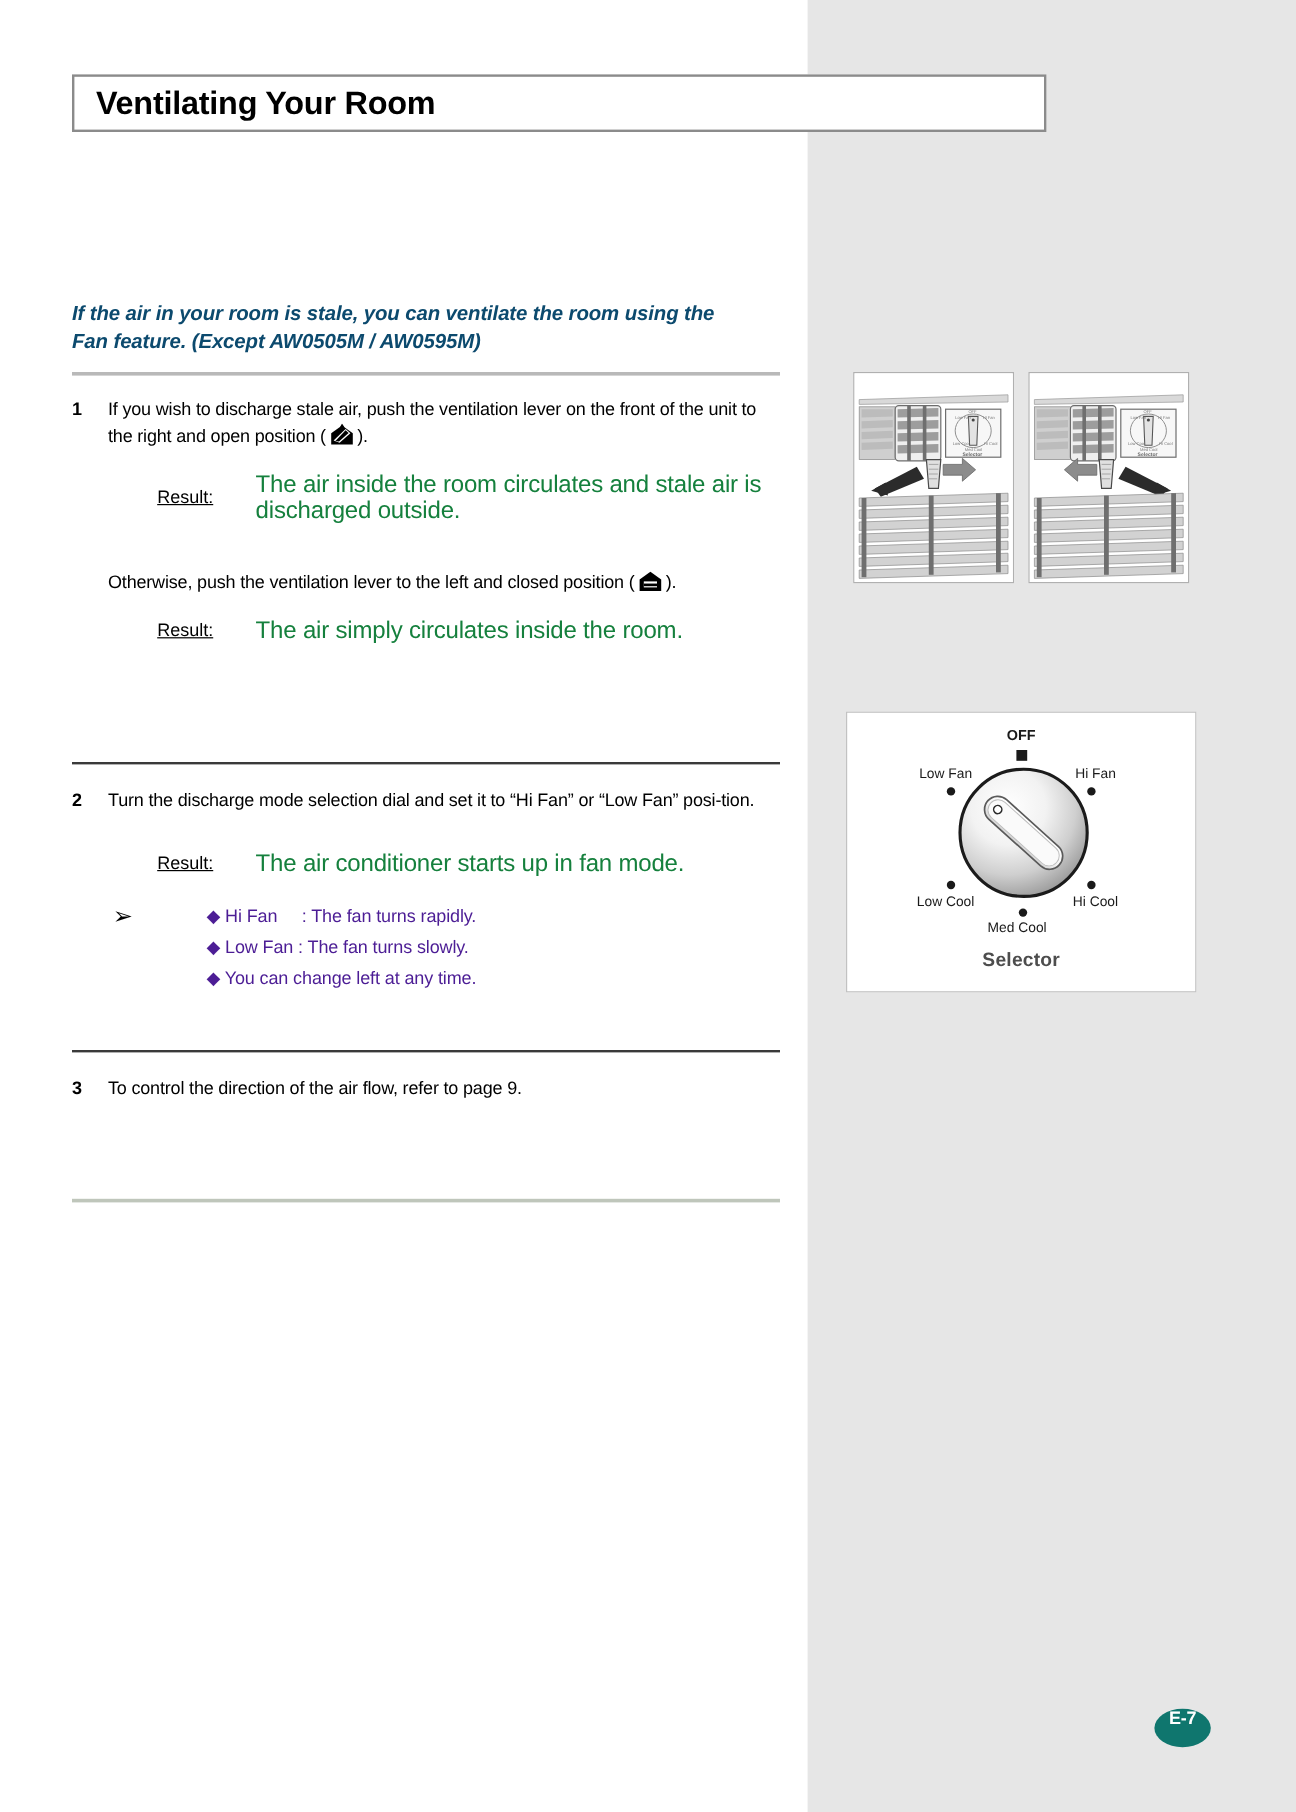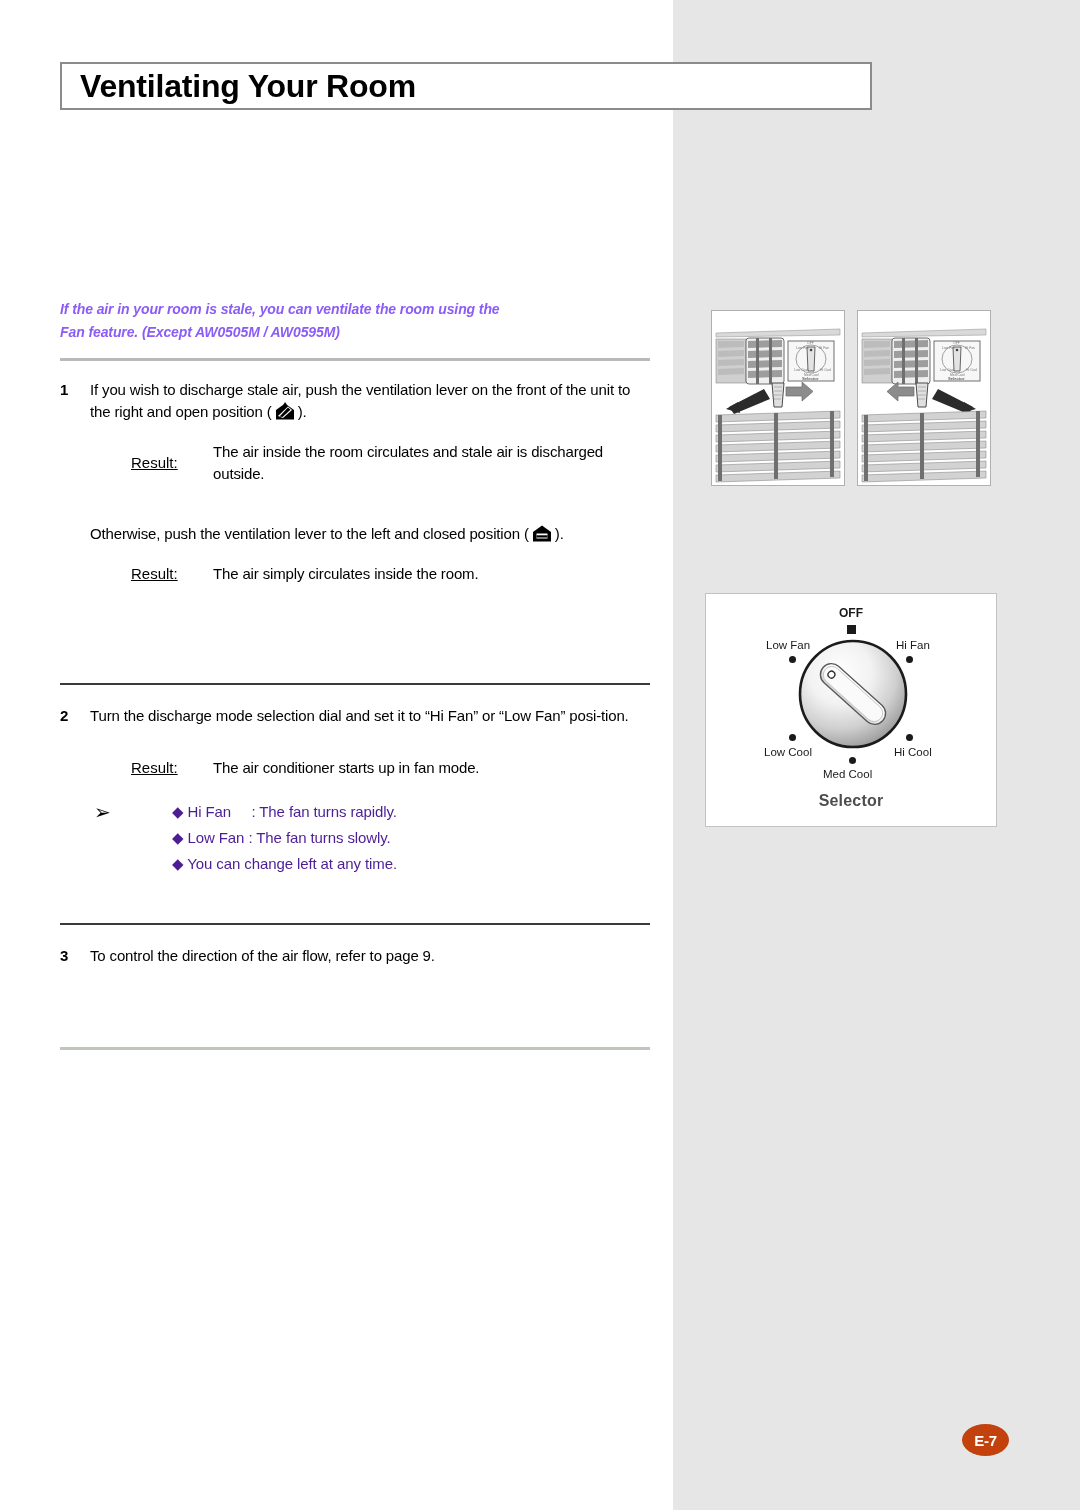--- a/index.html
+++ b/index.html
@@ -18,50 +18,50 @@
     background:#e6e6e6;
   }
 
   
   .title-box{
     position:absolute;left:60px;top:62px;width:812px;height:48px;
     background:#ffffff;border:2px solid #8b8b8b;box-sizing:border-box;
     display:flex;align-items:center;
   }
   .title-text{
-    font-size:32px;font-weight:bold;color:#000;
+    font-size:27px;font-weight:bold;color:#000;
     padding-left:18px;letter-spacing:-0.2px;
   }
 
   
   .content{position:absolute;left:60px;top:250px;width:590px;}
 
   .intro{
-    font-size:14px;font-weight:bold;font-style:italic;color:#8b5cf6;
-    line-height:23px;letter-spacing:-0.1px;margin-top:48px;
+    font-size:17px;font-weight:bold;font-style:italic;color:#0c4a6e;
+    line-height:23px;letter-spacing:-0.1px;
   }
 
   .rule-light{height:3px;background:#b9b9b9;margin:0;border:0;}
   .rule-lightgreen{height:3px;background:#bfc6bb;margin:0;border:0;}
   .rule-dark{height:2px;background:#3a3a3a;margin:0;border:0;}
 
   .step{display:flex;align-items:flex-start;}
   .step-num{
     width:30px;flex:0 0 30px;font-size:15px;font-weight:bold;color:#000;
     line-height:22px;
   }
   .step-body{flex:1 1 auto;}
   .step-text{font-size:15px;color:#000;line-height:22px;letter-spacing:-0.15px;}
 
   .result-row{display:flex;align-items:center;margin-left:41px;}
   .result-label{
     flex:0 0 82px;font-size:15px;color:#000;line-height:22px;
     text-decoration:underline;
   }
-  .result-text{flex:1 1 auto;font-size:15px;color:#000000;line-height:22px;letter-spacing:-0.15px;}
+  .result-text{flex:1 1 auto;font-size:20px;color:#15803d;line-height:22px;letter-spacing:-0.15px;}
 
   .plain-para{font-size:15px;color:#000;line-height:22px;letter-spacing:-0.15px;margin-top:18px;}
 
   .note-row{display:flex;align-items:flex-start;}
   .note-arrow{
     flex:0 0 78px;font-size:20px;color:#000;line-height:26px;
     padding-left:4px;
   }
   .note-list{flex:1 1 auto;}
   .note-item{font-size:15px;color:#4c1d95;line-height:26px;white-space:pre;letter-spacing:-0.1px;}
@@ -86,22 +86,22 @@
     font-size:16px;font-weight:bold;color:#4d4d4d;letter-spacing:0.2px;
   }
   .dial-tick-label{position:absolute;font-size:11.5px;color:#1a1a1a;white-space:nowrap;}
   .dial-tick-label.off{font-weight:bold;font-size:12px;}
   .dial-dot{position:absolute;width:7px;height:7px;border-radius:50%;background:#1a1a1a;}
   .dial-sq{position:absolute;width:9px;height:9px;background:#1a1a1a;}
 
   
   .page-badge{
     position:absolute;left:962px;top:1424px;width:47px;height:32px;
-    background:#c2410c;border-radius:50%;
-    display:flex;align-items:center;justify-content:center;
+    background:#0f766e;border-radius:50%;
+    display:flex;align-items:flex-start;justify-content:center;
   }
   .page-badge span{color:#fff;font-size:15px;font-weight:bold;letter-spacing:-0.3px;}
 </style>
 </head>
 <body>
 
 <div class="page">
 
   <div class="sidebar-band"></div>
 

